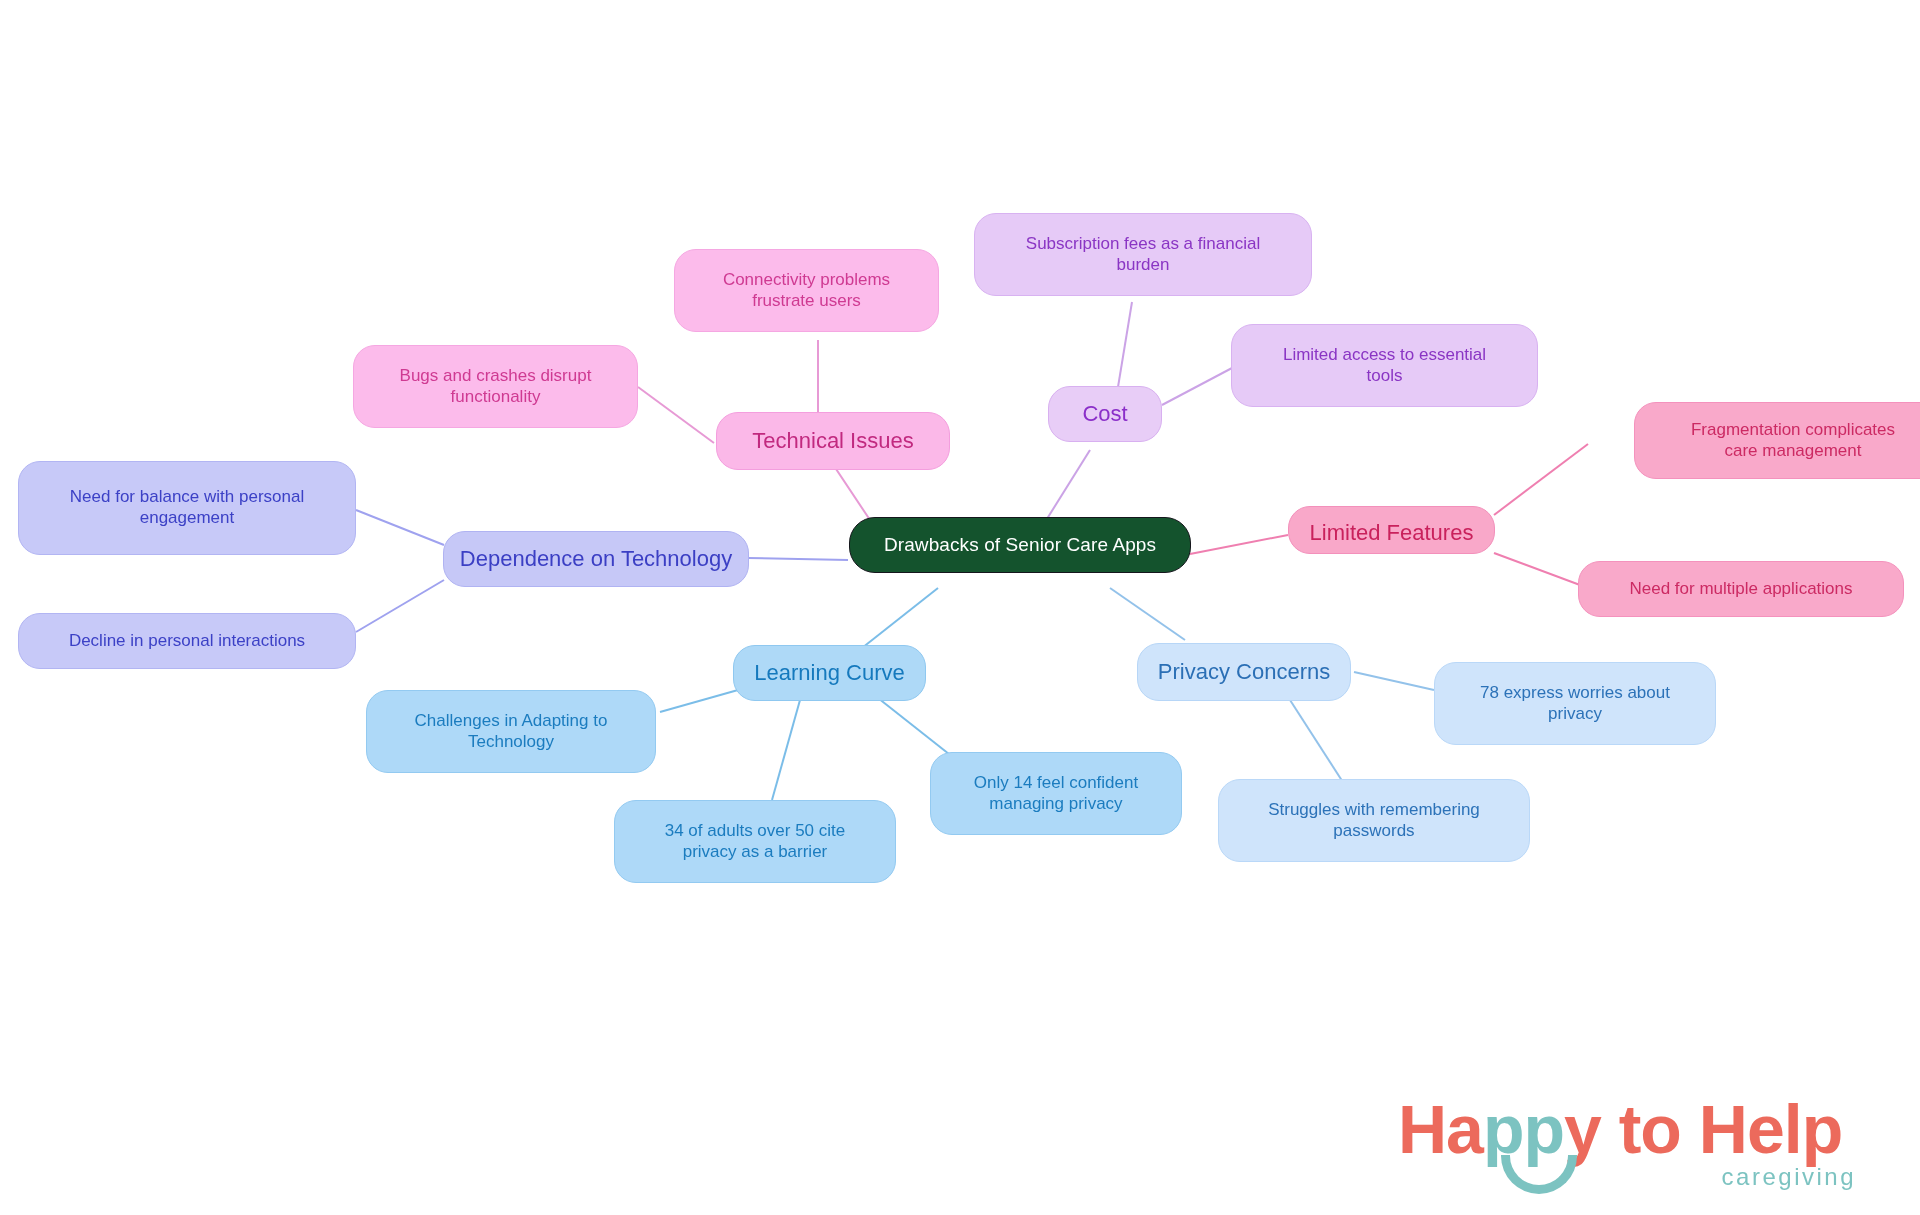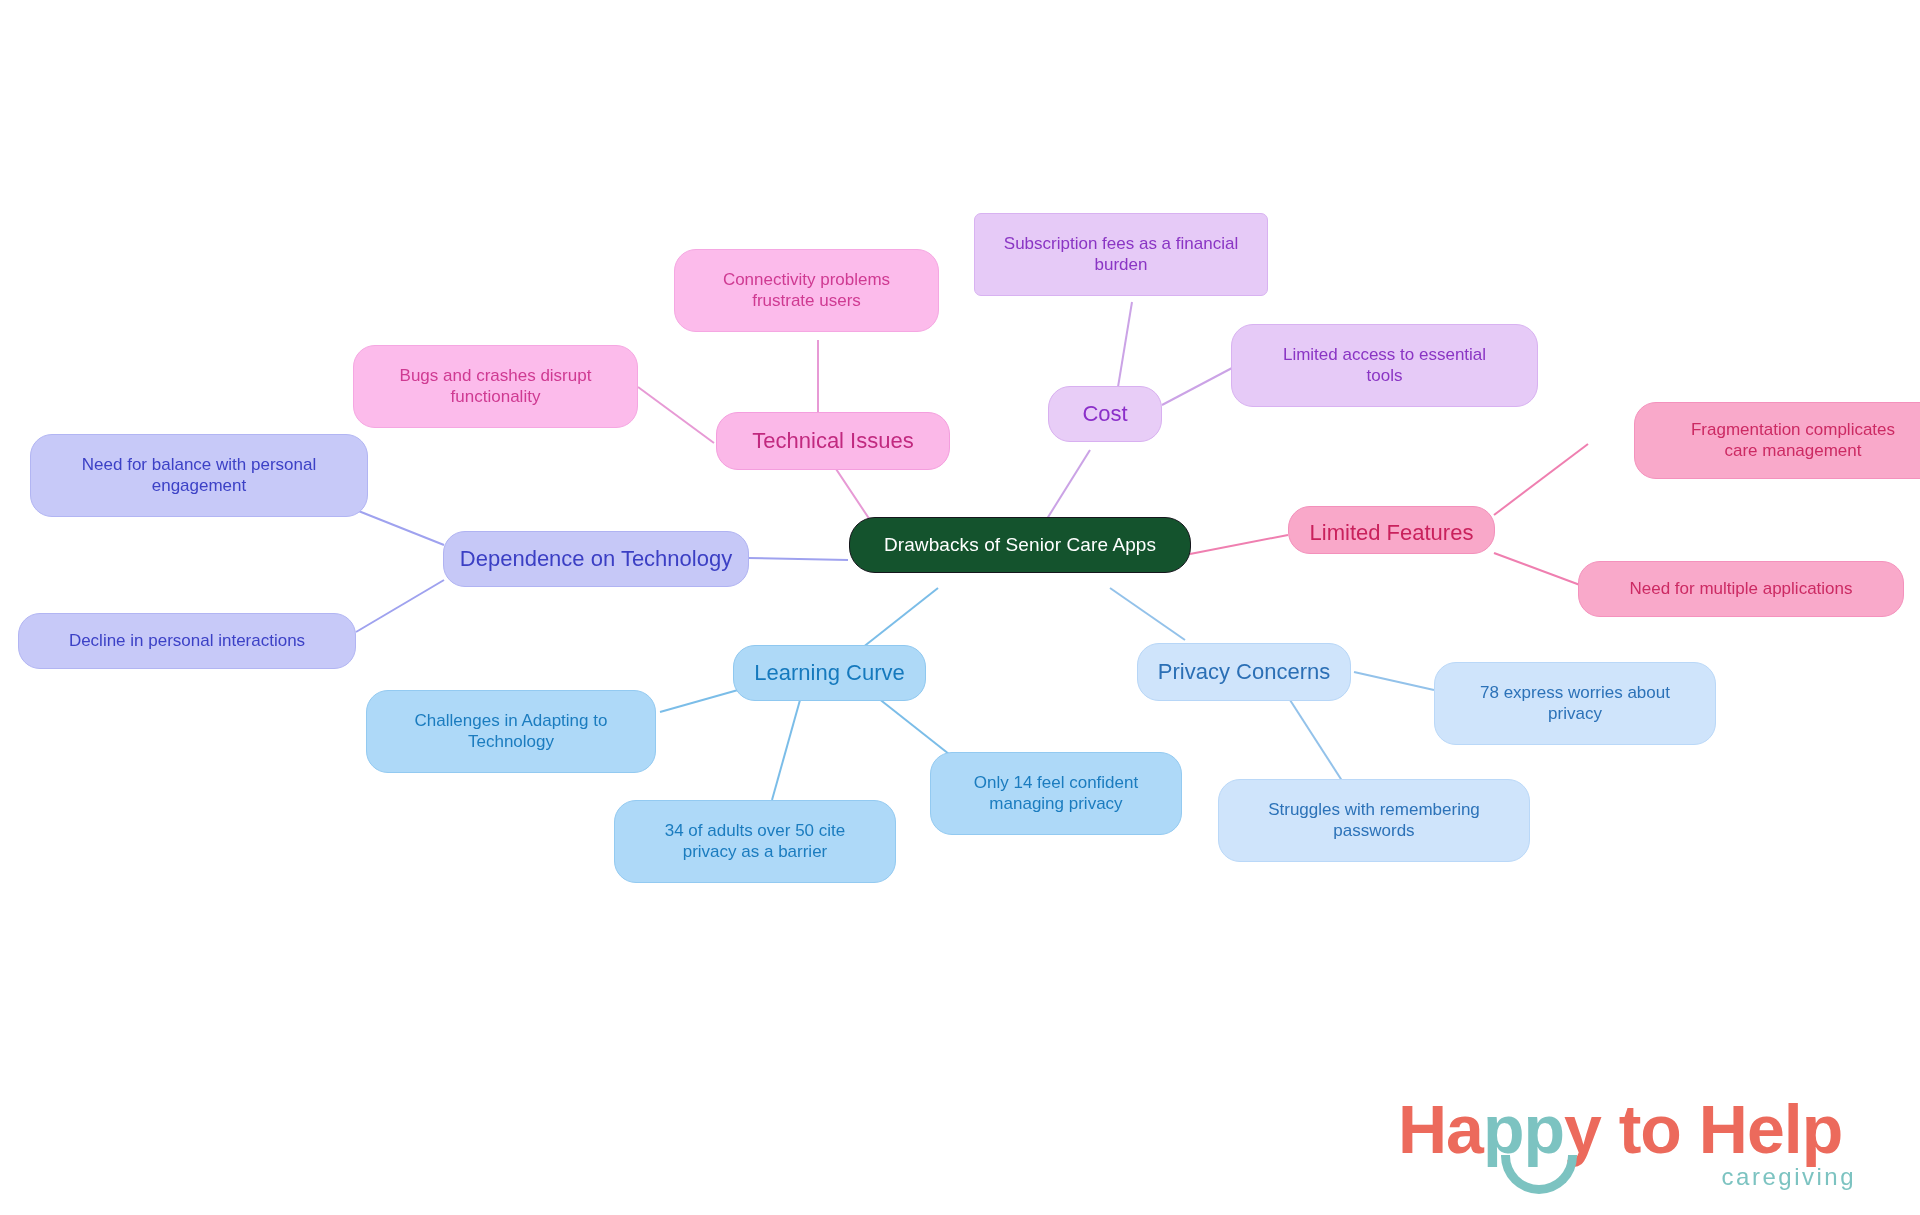--- a/index.html
+++ b/index.html
@@ -211,21 +211,21 @@
 frustrate users</span>
   </div>
   <div class="node c-pink-leaf lvl2" style="left:353px; top:345px; width:285px; height:83px;">
     <span>Bugs and crashes disrupt
 functionality</span>
   </div>
 
   <div class="node c-violet-branch lvl1" style="left:1048px; top:386px; width:114px; height:56px;">
     <span>Cost</span>
   </div>
-  <div class="node c-violet-leaf lvl2" style="left:974px; top:213px; width:294px; height:83px;border-radius:7px;">
+  <div class="node c-violet-leaf lvl2" style="left:974px; top:213px; width:338px; height:83px;">
     <span>Subscription fees as a financial
 burden</span>
   </div>
   <div class="node c-violet-leaf lvl2" style="left:1231px; top:324px; width:307px; height:83px;">
     <span>Limited access to essential
 tools</span>
   </div>
 
   <div class="node c-rose-branch lvl1" style="left:1288px; top:506px; width:207px; height:48px;align-items:flex-end;">
     <span>Limited Features</span>
@@ -234,21 +234,21 @@
     <span>Fragmentation complicates
 care management</span>
   </div>
   <div class="node c-rose-leaf lvl2" style="left:1578px; top:561px; width:326px; height:56px;">
     <span>Need for multiple applications</span>
   </div>
 
   <div class="node c-peri-branch lvl1" style="left:443px; top:531px; width:306px; height:56px;">
     <span>Dependence on Technology</span>
   </div>
-  <div class="node c-peri-leaf lvl2" style="left:18px; top:434px; width:338px; height:83px;margin-left:12px;">
+  <div class="node c-peri-leaf lvl2" style="left:18px; top:461px; width:338px; height:94px;">
     <span>Need for balance with personal
 engagement</span>
   </div>
   <div class="node c-peri-leaf lvl2" style="left:18px; top:613px; width:338px; height:56px;">
     <span>Decline in personal interactions</span>
   </div>
 
   <div class="node c-sky-branch lvl1" style="left:733px; top:645px; width:193px; height:56px;">
     <span>Learning Curve</span>
   </div>

